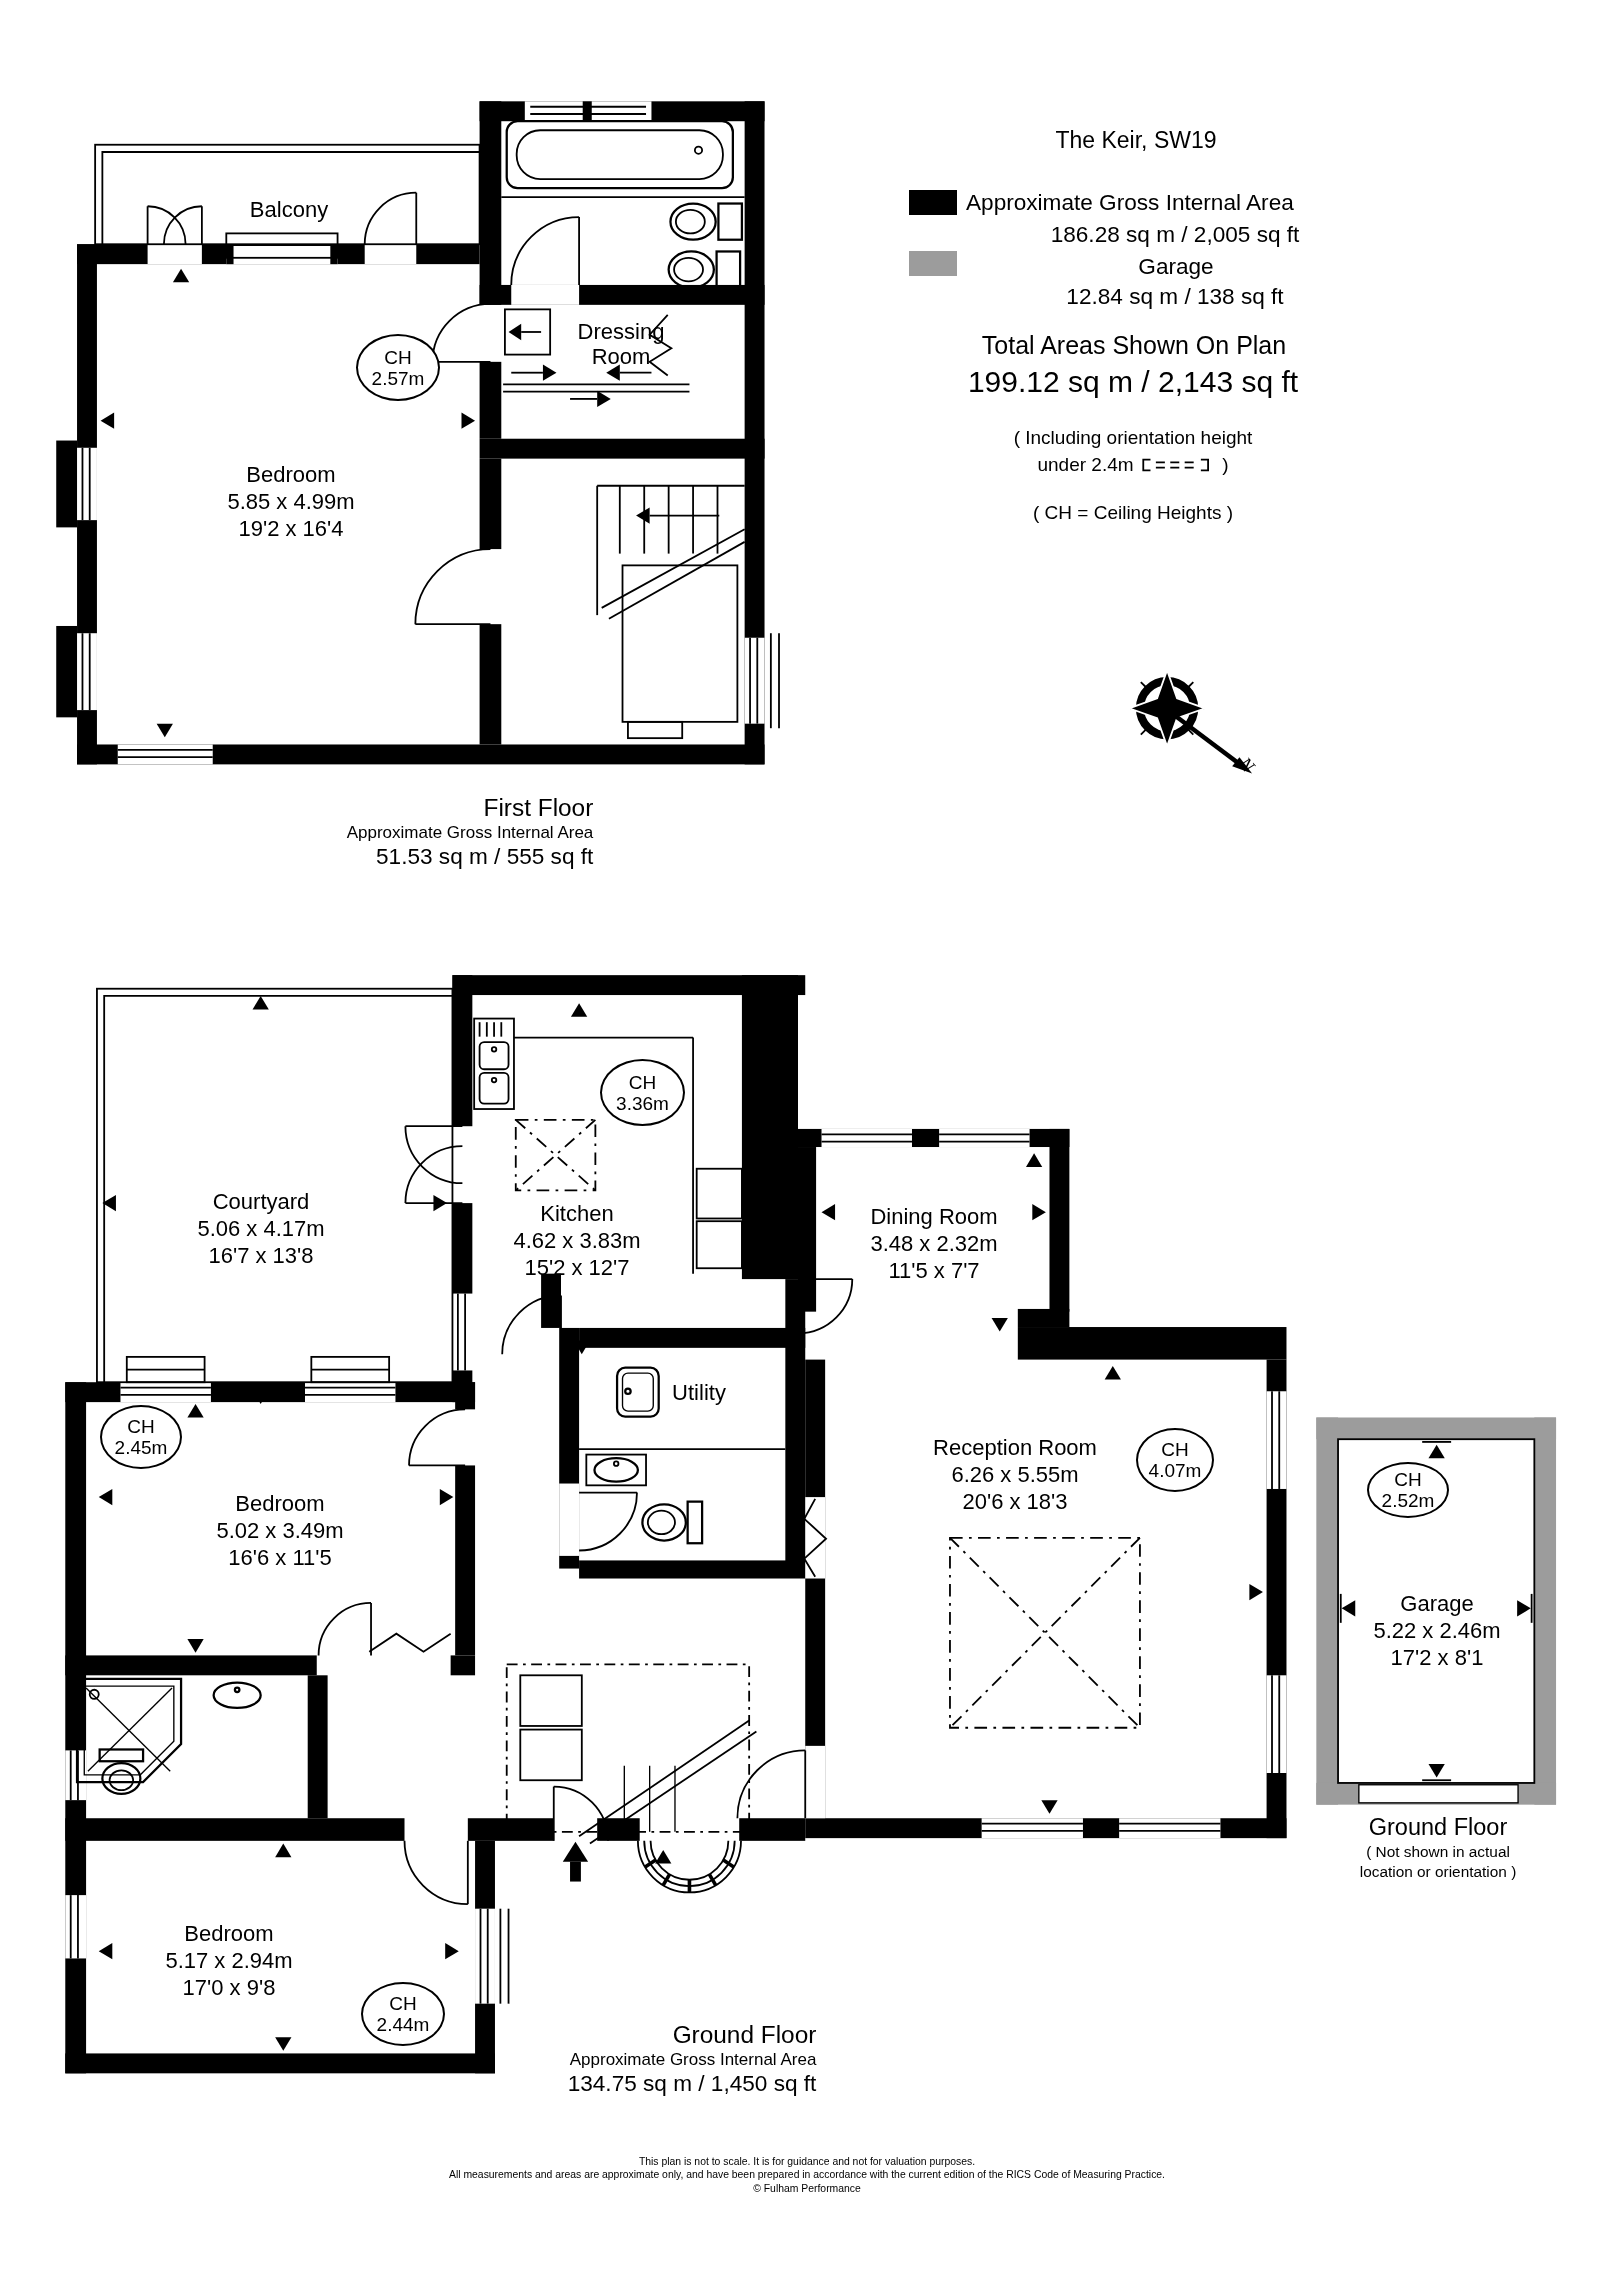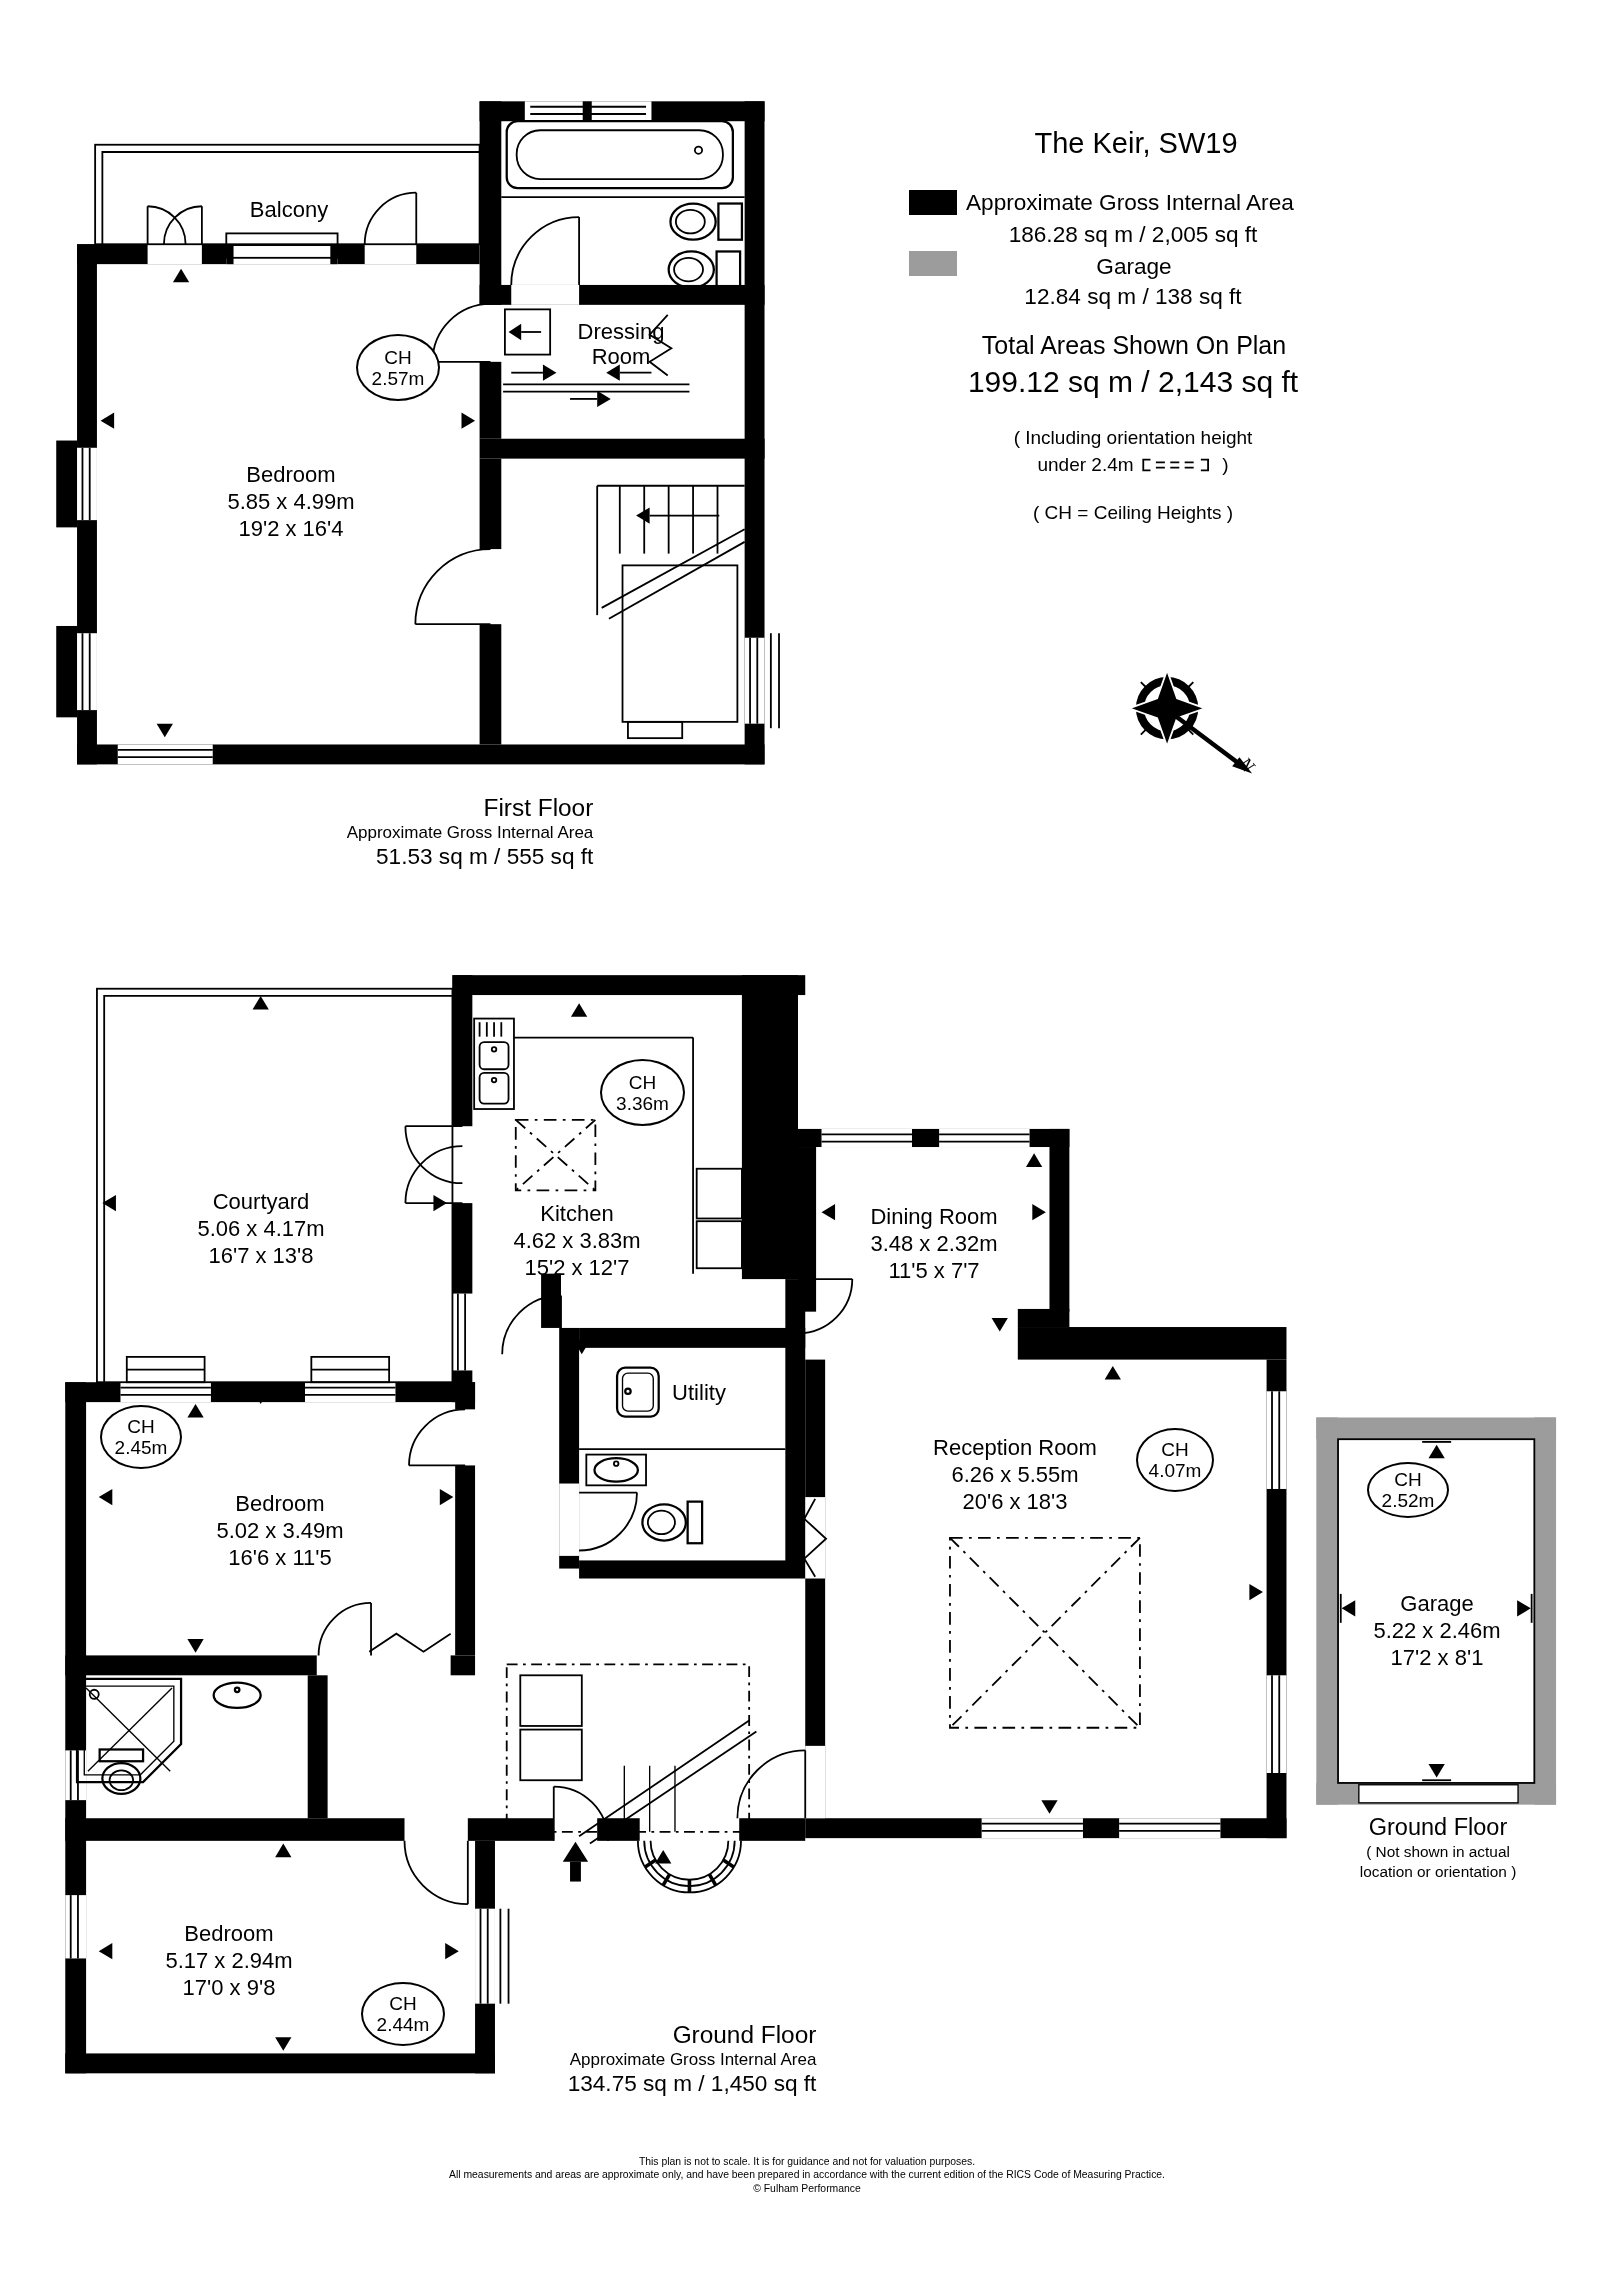--- a/index.html
+++ b/index.html
@@ -1,29 +1,29 @@
 <!DOCTYPE html>
 <html style="font-size:14.5px"><head>
 <meta charset="utf-8">
 <style>
   html,body{margin:0;padding:0;background:#fff;}
   .sheet{position:relative;width:1615px;height:2285px;background:#fff;overflow:hidden;
          font-family:"Liberation Sans", sans-serif;color:#000;}
   .plan-svg{position:absolute;left:0;top:0;width:1615px;height:2285px;}
-  .cx{transform:translateX(-50%);text-align:left;}
+  .cx{transform:translateX(-50%);text-align:left;margin-left:42px;}
   .room-label{position:absolute;transform:translateX(-50%);text-align:center;
               font-size:22px;line-height:27px;white-space:nowrap;}
   .ch{position:absolute;border:2.7px solid #000;border-radius:50%;background:#fff;
       display:flex;flex-direction:column;align-items:center;justify-content:center;
       font-size:19px;line-height:21px;white-space:nowrap;}
   .caption{position:absolute;transform:translateX(-50%);text-align:right;white-space:nowrap;}
   .caption .t1{font-size:24.4px;line-height:28px;}
   .caption .t2{font-size:17px;line-height:21px;}
   .caption .t3{font-size:22.6px;line-height:27px;}
-  .hdr-title{position:absolute;transform:translateX(-50%);font-size:29px;white-space:nowrap;text-align:right;}
+  .hdr-title{position:absolute;transform:translateX(-50%);font-size:23px;white-space:nowrap;text-align:right;}
   .legend-swatch{position:absolute;width:48px;height:25px;}
   .legend-text{position:absolute;font-size:22.6px;white-space:nowrap;}
   .tot-label{position:absolute;transform:translateX(-50%);font-size:25px;white-space:nowrap;}
   .tot-value{position:absolute;transform:translateX(-50%);font-size:30px;white-space:nowrap;}
   .note{position:absolute;transform:translateX(-50%);font-size:19px;white-space:nowrap;}
   .note-row{display:flex;align-items:center;gap:6.3px;justify-content:center;}
   .garage-cap{position:absolute;transform:translateX(-50%);text-align:center;white-space:nowrap;}
   .garage-cap .t1{font-size:23.5px;line-height:29px;}
   .garage-cap .t2{font-size:15.4px;line-height:20px;}
   .footer-line{position:absolute;transform:translateX(-50%);font-size:10.4px;line-height:13.6px;white-space:nowrap;}

